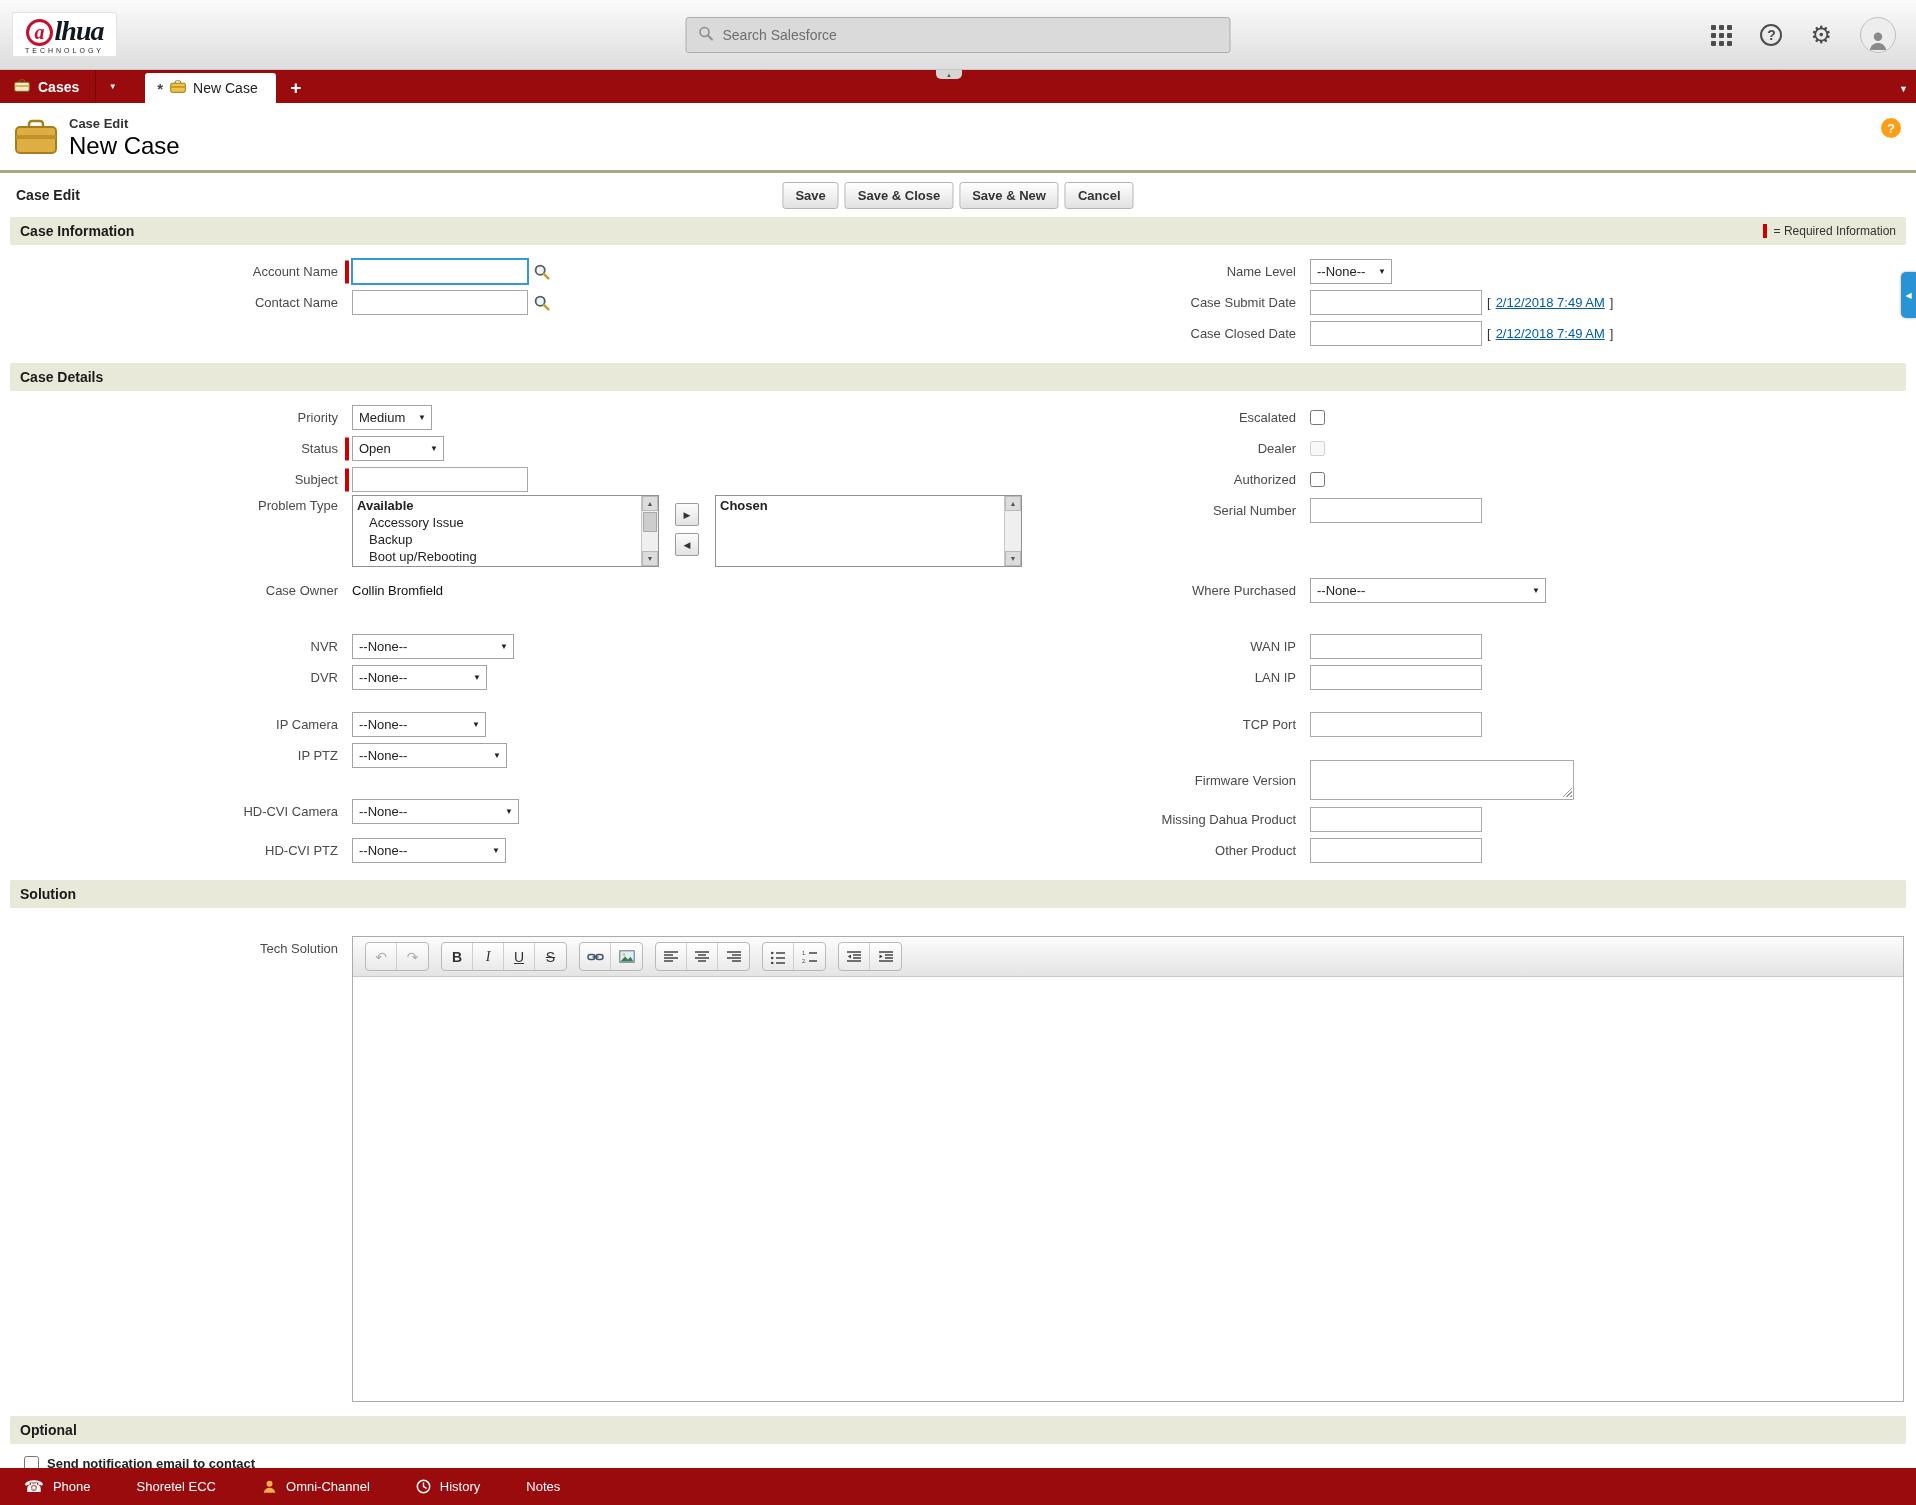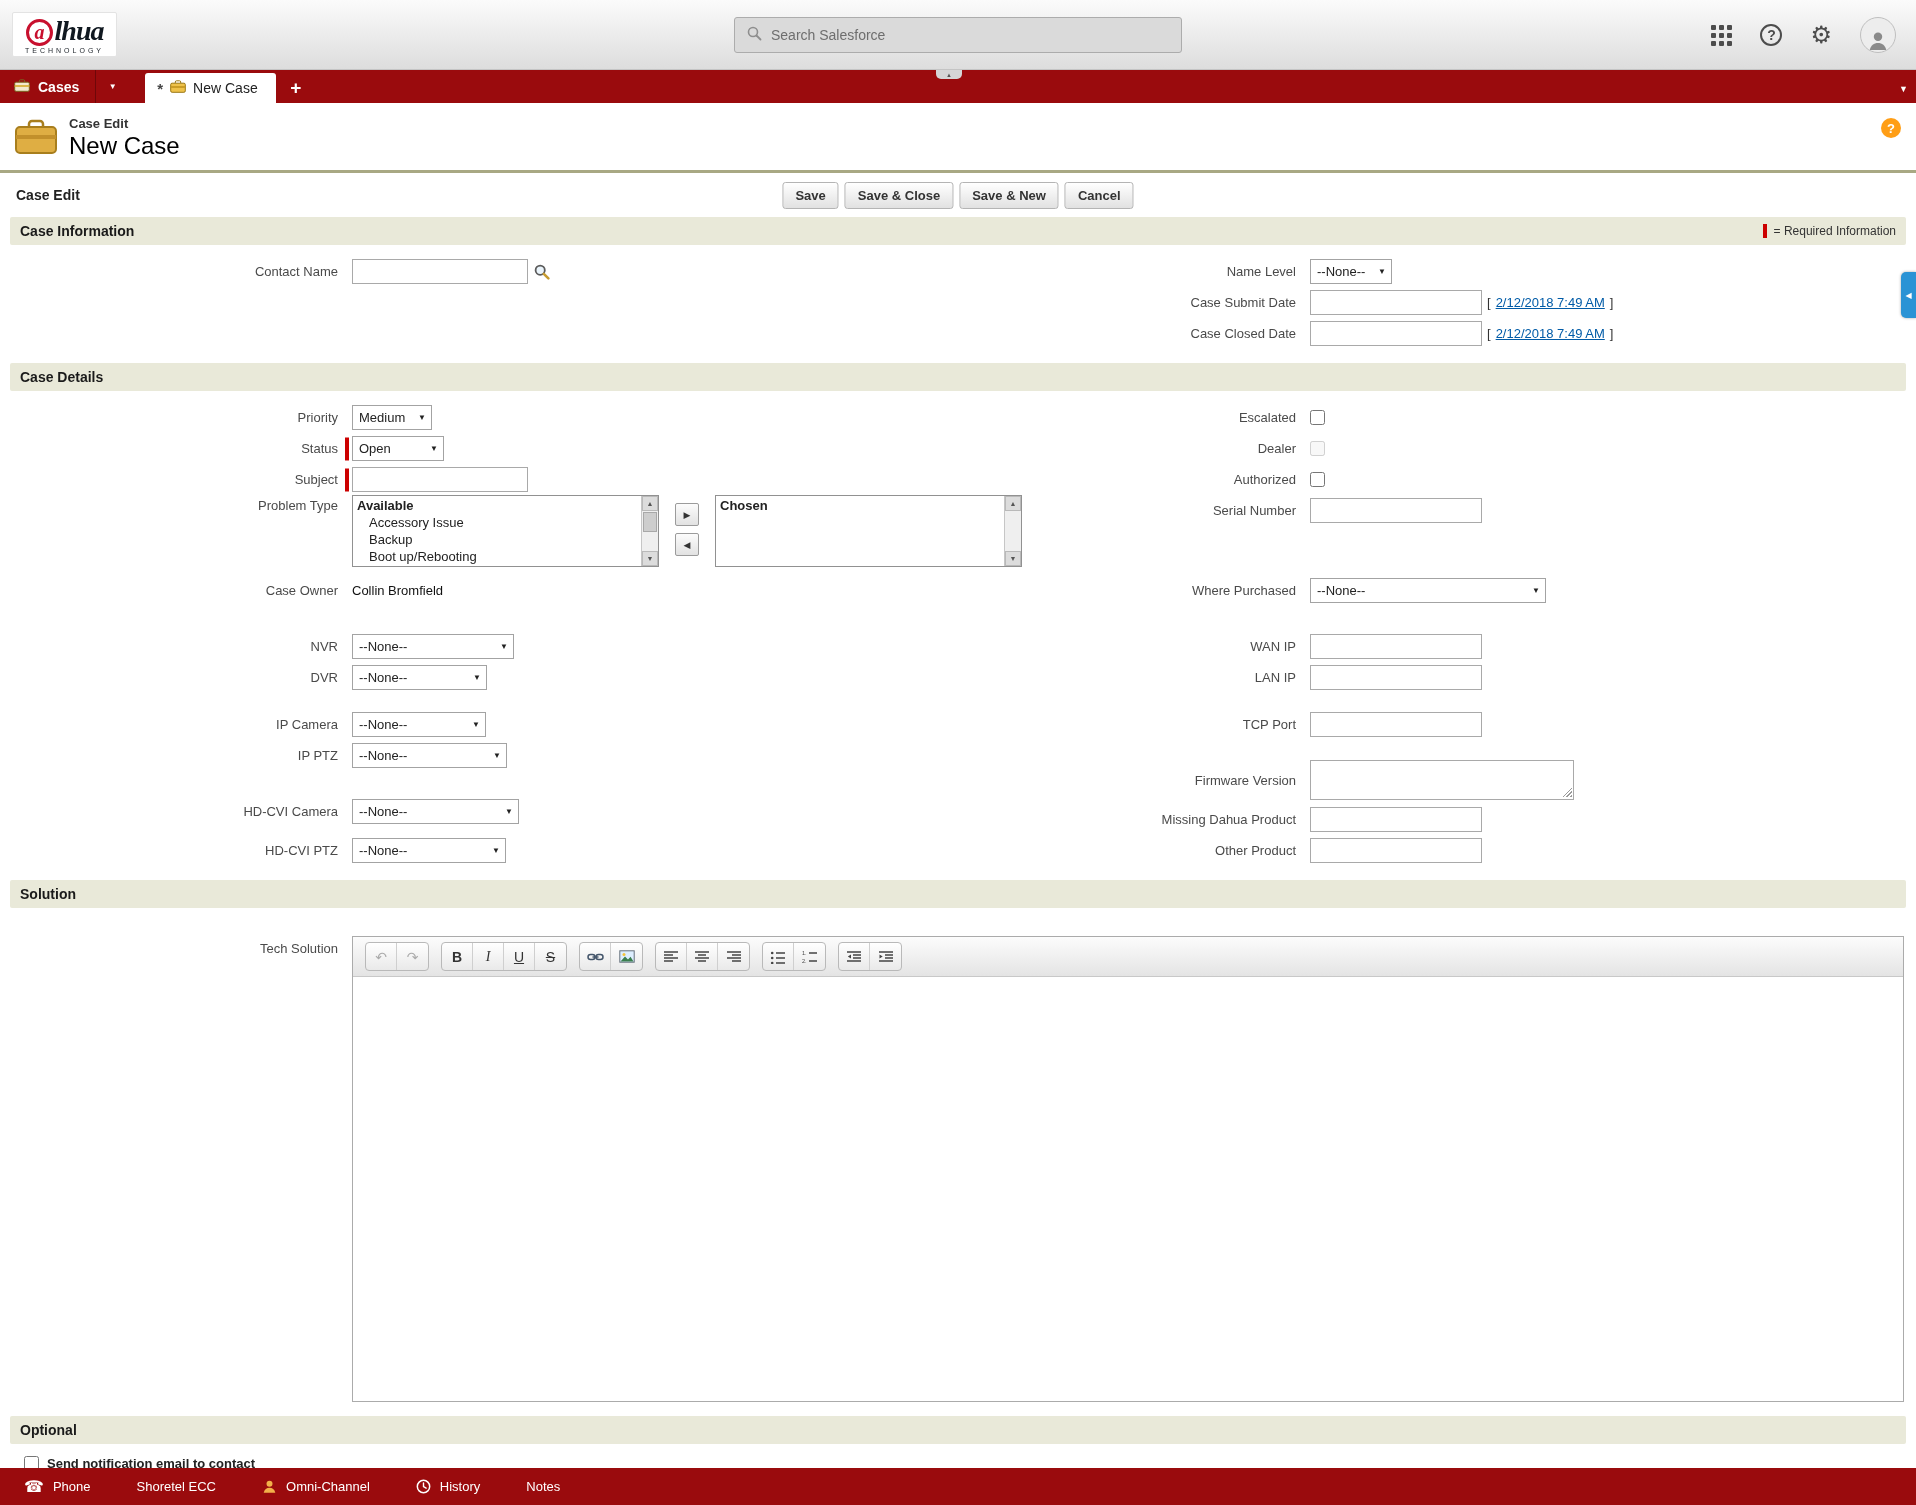--- a/index.html
+++ b/index.html
@@ -5,21 +5,21 @@
   * { box-sizing: border-box; margin: 0; padding: 0; }
   html, body { width: 1916px; height: 1505px; overflow: hidden; }
   body { font-family: "Liberation Sans", sans-serif; font-size: 13px; color: #222; background: #fff; position: relative; }
 
   
   .topbar { height: 70px; background: linear-gradient(#FBFBFB, #DDDDDD); border-bottom: 1px solid #C4C4C4; position: relative; display: flex; align-items: center; }
   .logo { margin-left: 12px; background: #fff; border: 1px solid #E3E3E3; border-radius: 2px; padding: 3px 12px 2px; text-align: center; }
   .logo-main { font-family: "Liberation Serif", serif; font-weight: bold; font-style: italic; font-size: 28px; line-height: 30px; color: #101820; letter-spacing: -1px; white-space: nowrap; }
   .logo-a { display: inline-block; border: 3px solid #C8102E; border-radius: 50%; width: 27px; height: 27px; line-height: 20px; color: #C8102E; text-align: center; font-size: 20px; margin-right: 2px; vertical-align: 1px; }
   .logo-sub { font-size: 7px; letter-spacing: 3px; color: #23292F; margin-top: 1px; }
-  .gsearch { position: absolute; left: 50%; top: 17px; transform: translateX(-50%); width: 448px; height: 36px; background: #DADADA; border: 1px solid #ACACAC; border-radius: 3px; display: flex; align-items: center; gap: 9px; padding: 0 12px; }
+  .gsearch { position: absolute; left: 50%; top: 17px; transform: translateX(-50%); width: 545px; height: 36px; background: #DADADA; border: 1px solid #ACACAC; border-radius: 3px; display: flex; align-items: center; gap: 9px; padding: 0 12px; }
   .s-input { flex: 1; border: 0; background: transparent; outline: none; font-size: 14px; color: #3c3c3c; font-family: inherit; }
   .s-input::placeholder { color: #6E6E6E; }
   .top-icons { position: absolute; right: 20px; top: 0; height: 70px; display: flex; align-items: center; gap: 28px; }
   .grid-icon { width: 21px; height: 21px; display: grid; grid-template-columns: repeat(3, 5px); grid-template-rows: repeat(3, 5px); gap: 3px; cursor: pointer; }
   .grid-icon span { background: #4C4C4C; border-radius: 1px; }
   .help-circ { width: 22px; height: 22px; border: 2px solid #4C4C4C; border-radius: 50%; color: #4C4C4C; font-weight: bold; font-size: 14px; display: flex; align-items: center; justify-content: center; cursor: pointer; }
   .gear { font-size: 24px; color: #4C4C4C; cursor: pointer; line-height: 1; }
   .avatar { width: 36px; height: 36px; border-radius: 50%; background: #EDEDED; border: 1px solid #BFBFBF; display: flex; align-items: flex-end; justify-content: center; overflow: hidden; cursor: pointer; }
 
   
@@ -209,20 +209,33 @@
   <div class="section">
     <div class="section-bar">
       <span class="sb-title">Case Information</span>
       <span class="req-legend">
         <span class="req-bar"></span>
         <span>= Required Information</span>
       </span>
     </div>
     <div class="sec-body">
       <div class="col">
+        <div class="frow">
+          <label class="flabel">Account Name</label>
+          <div class="fval">
+            <span class="req"></span>
+            <input class="txt focused" style="">
+            <span class="lookup">
+                <svg width="18" height="18" viewBox="0 0 18 18">
+                  <circle cx="7.2" cy="7.2" r="4.6" fill="#EAF4FB" stroke="#5B5B5B" stroke-width="1.8"></circle>
+                  <path d="M10.8 10.8l4.6 4.6" stroke="#C59A30" stroke-width="2.6" stroke-linecap="round"></path>
+                </svg>
+              </span>
+          </div>
+        </div>
         <div class="frow">
           <label class="flabel">Contact Name</label>
           <div class="fval">
             <input class="txt" style="">
             <span class="lookup">
                 <svg width="18" height="18" viewBox="0 0 18 18">
                   <circle cx="7.2" cy="7.2" r="4.6" fill="#EAF4FB" stroke="#5B5B5B" stroke-width="1.8"></circle>
                   <path d="M10.8 10.8l4.6 4.6" stroke="#C59A30" stroke-width="2.6" stroke-linecap="round"></path>
                 </svg>
               </span>

